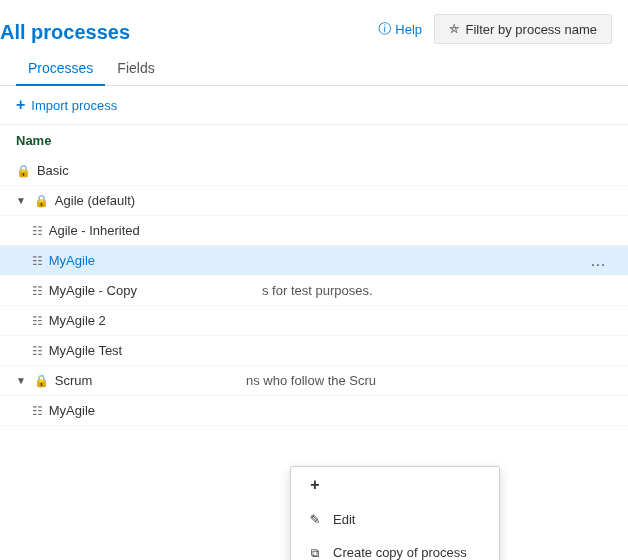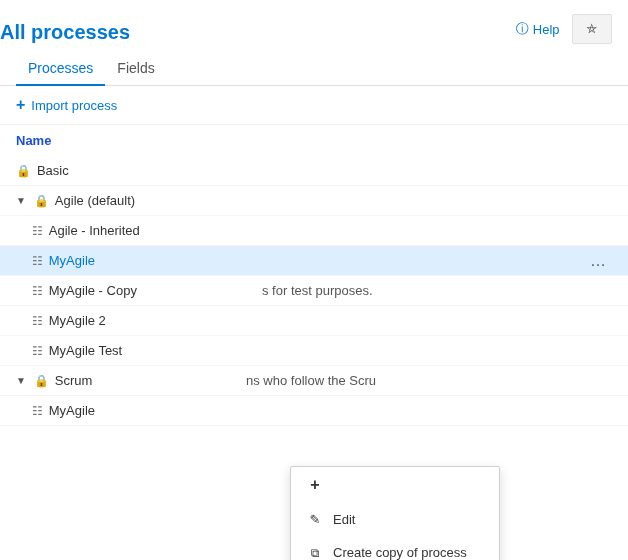--- a/index.html
+++ b/index.html
@@ -89,21 +89,21 @@
       font-weight: 500;
     }
 
     
     .table-header {
       display: flex;
       padding: 8px 16px;
       font-size: 13px;
       font-weight: 600;
     }
-    .col-name { width: 226px; color: #1d4ed8; }
+    .col-name { width: 226px; color: #14532d; }
     .col-desc { flex: 1; color: #b8860b; }
 
     .row {
       display: flex;
       align-items: center;
       padding: 7px 16px;
       border-bottom: 1px solid #f5f5f5;
       position: relative;
       font-size: 13px;
     }
@@ -172,20 +172,21 @@
 
 <div class="header">
   <h1 class="page-title">All processes</h1>
   <div class="header-right">
     <div class="help-btn">
       <span>ⓘ</span>
       <span>Help</span>
     </div>
     <div class="filter-btn">
       <span>⛤</span>
+      <span>Filter by process name</span>
     </div>
   </div>
 </div>
 
 <div class="tabs">
   <div class="tab active">Processes</div>
   <div class="tab">Fields</div>
 </div>
 
 <div class="import-bar">

